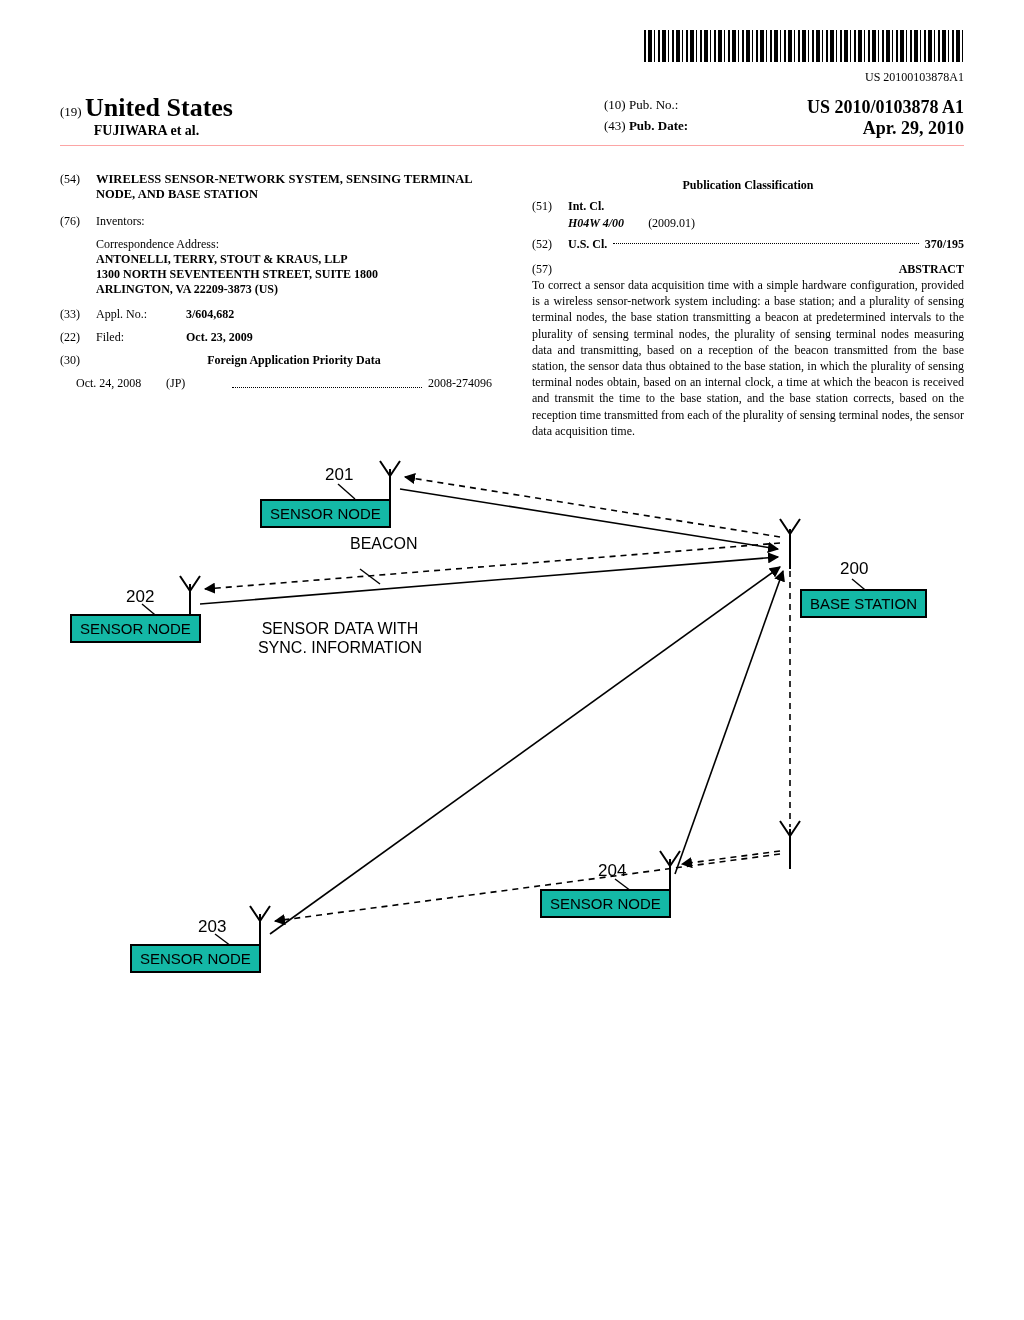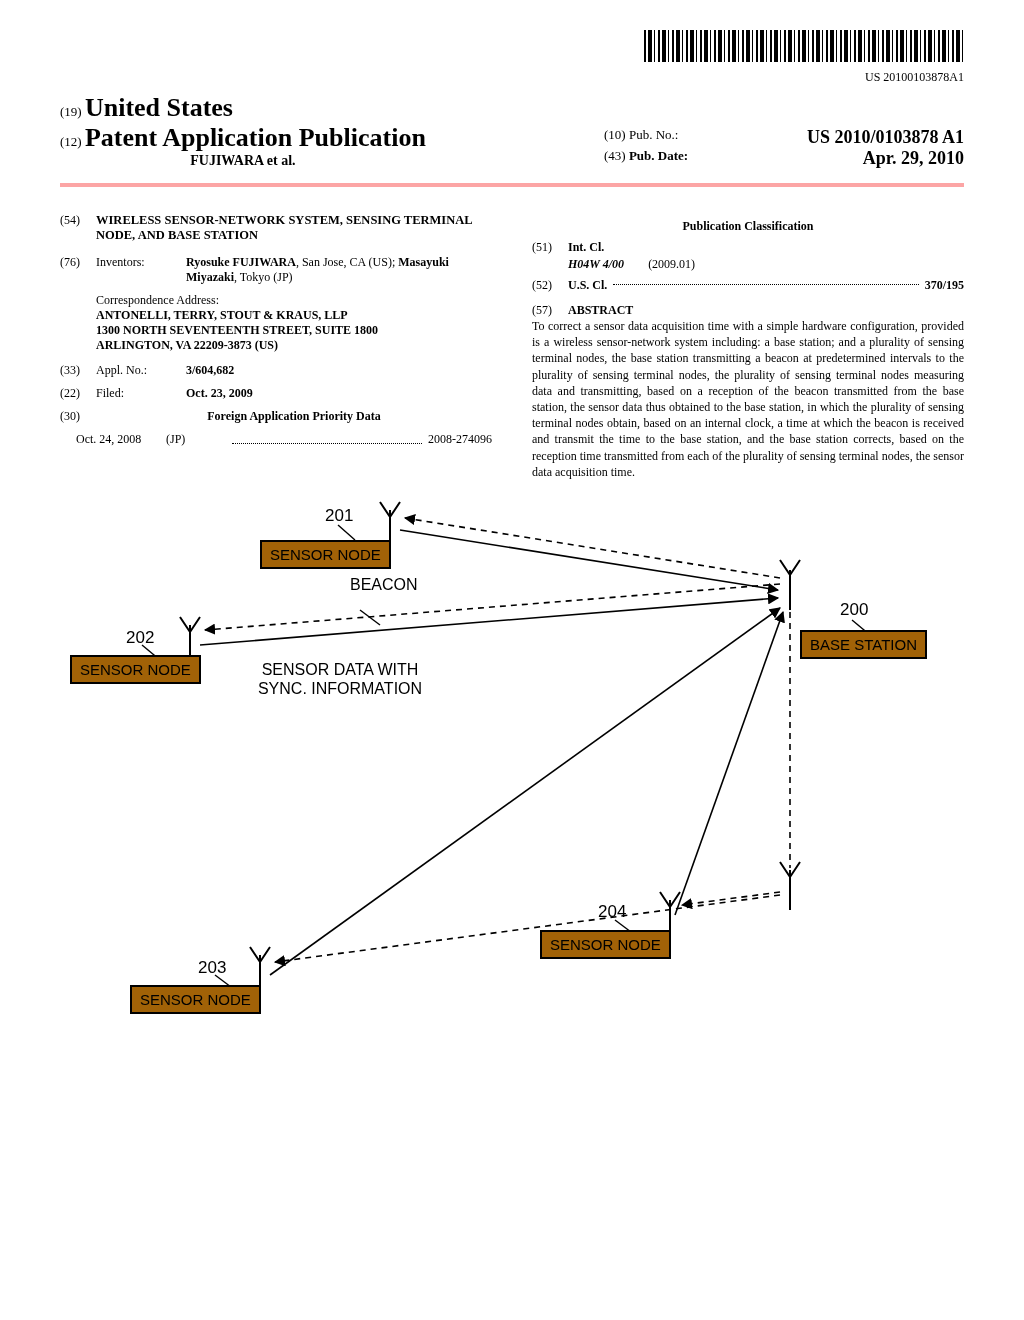--- a/index.html
+++ b/index.html
@@ -27,22 +27,22 @@
   }
   .barcode-text {
     text-align: right;
     font-size: 12px;
     margin-bottom: 8px;
   }
   .header-row {
     display: flex;
     justify-content: space-between;
     align-items: flex-end;
-    border-bottom: 4px solid #fca5a5;
-    padding-bottom: 14px;
+    border-bottom: 1px solid #fca5a5;
+    padding-bottom: 6px;
     margin-bottom: 12px;
   }
   .header-left { }
   .header-right { text-align: left; }
   .line-us {
     font-size: 13px;
   }
   .line-us .big {
     font-size: 26px;
     font-weight: bold;
@@ -130,34 +130,34 @@
     flex:1;
     border-bottom: 1px dotted #000;
     margin: 0 6px 3px 6px;
   }
   .abstract-text {
     font-size: 12px;
     text-align: justify;
     line-height: 1.35;
   }
   .abstract-head {
-    text-align:left;
+    text-align:right;
     font-weight: bold;
     font-size: 12px;
     margin-top: 4px;
   }
   .figure-area {
     margin-top: 20px;
     position: relative;
     height: 560px;
   }
   .node-box {
     position: absolute;
     border: 2px solid #000;
-    background: #a16207;
+    background: #14b8a6;
     font-family: Arial, Helvetica, sans-serif;
     font-size: 15px;
     font-weight: 400;
     padding: 4px 8px;
     white-space: nowrap;
   }
   .fig-label {
     position: absolute;
     font-family: Arial, Helvetica, sans-serif;
     font-size: 17px;
@@ -185,24 +185,20 @@
     <span class="barcode"></span>
   </div>
   <div class="barcode-text">US 20100103878A1</div>
 
   <div class="header-row">
     <div class="header-left">
       <div class="line-us">
         <span>(19)</span>
         <span class="big">United States</span>
       </div>
-      <div class="line-pub">
-        <span>(12)</span>
-        <span class="big">Patent Application Publication</span>
-      </div>
       <div class="line-auth">FUJIWARA et al.</div>
     </div>
     <div class="header-right" style="width:360px;">
       <div class="pub-no-row clearfix">
         <span>(10)</span>
         <span>Pub. No.:</span>
         <span class="pn" style="float:right">US 2010/0103878 A1</span>
       </div>
       <div class="pub-date-row clearfix">
         <span>(43)</span>
@@ -217,23 +213,20 @@
     <div class="col">
 
       <div class="field-row">
         <div class="field-code">(54)</div>
         <div class="field-val title-val">WIRELESS SENSOR-NETWORK SYSTEM, SENSING TERMINAL NODE, AND BASE STATION</div>
       </div>
 
       <div class="field-row" style="margin-top:12px;">
         <div class="field-code">(76)</div>
         <div class="field-label">Inventors:</div>
-        <div class="field-val">
-          <b>Ryosuke FUJIWARA</b><span>, San Jose, CA (US); </span><b>Masayuki Miyazaki</b><span>, Tokyo (JP)</span>
-        </div>
       </div>
 
       <div class="addr">
         <div>Correspondence Address:</div>
         <div class="b">ANTONELLI, TERRY, STOUT &amp; KRAUS, LLP</div>
         <div class="b">1300 NORTH SEVENTEENTH STREET, SUITE 1800</div>
         <div class="b">ARLINGTON, VA 22209-3873 (US)</div>
       </div>
 
       <div class="field-row">

